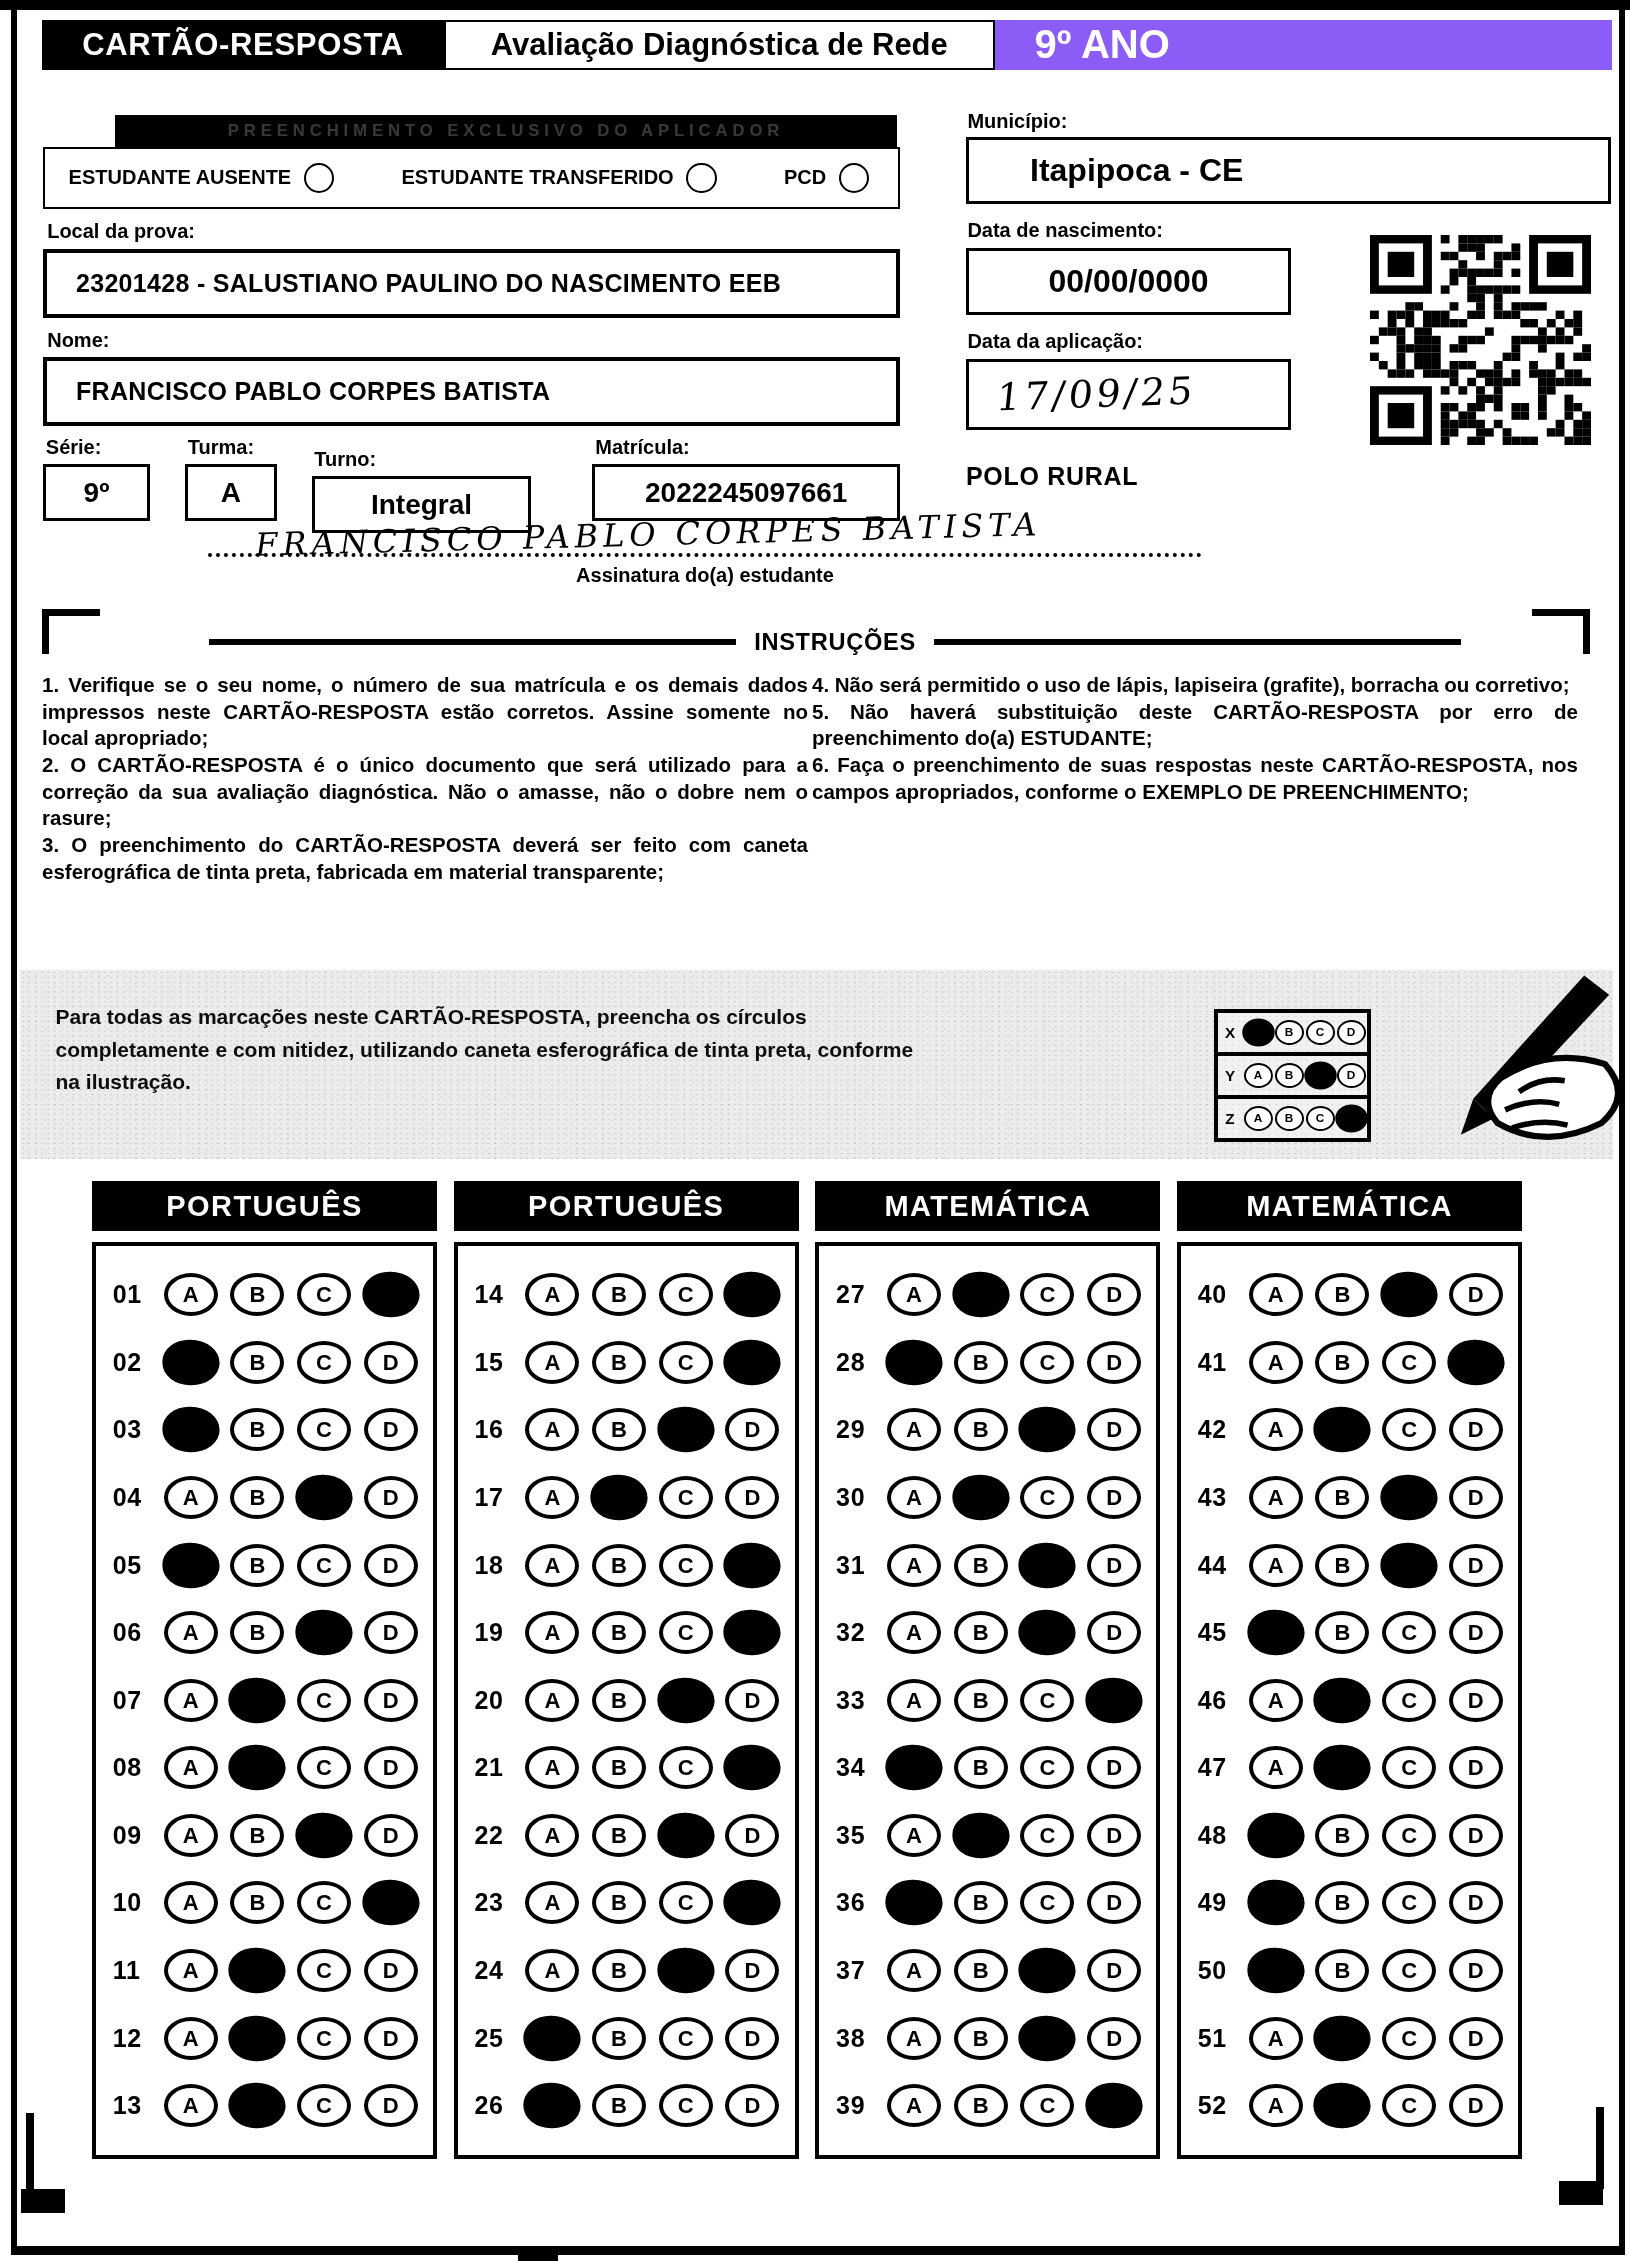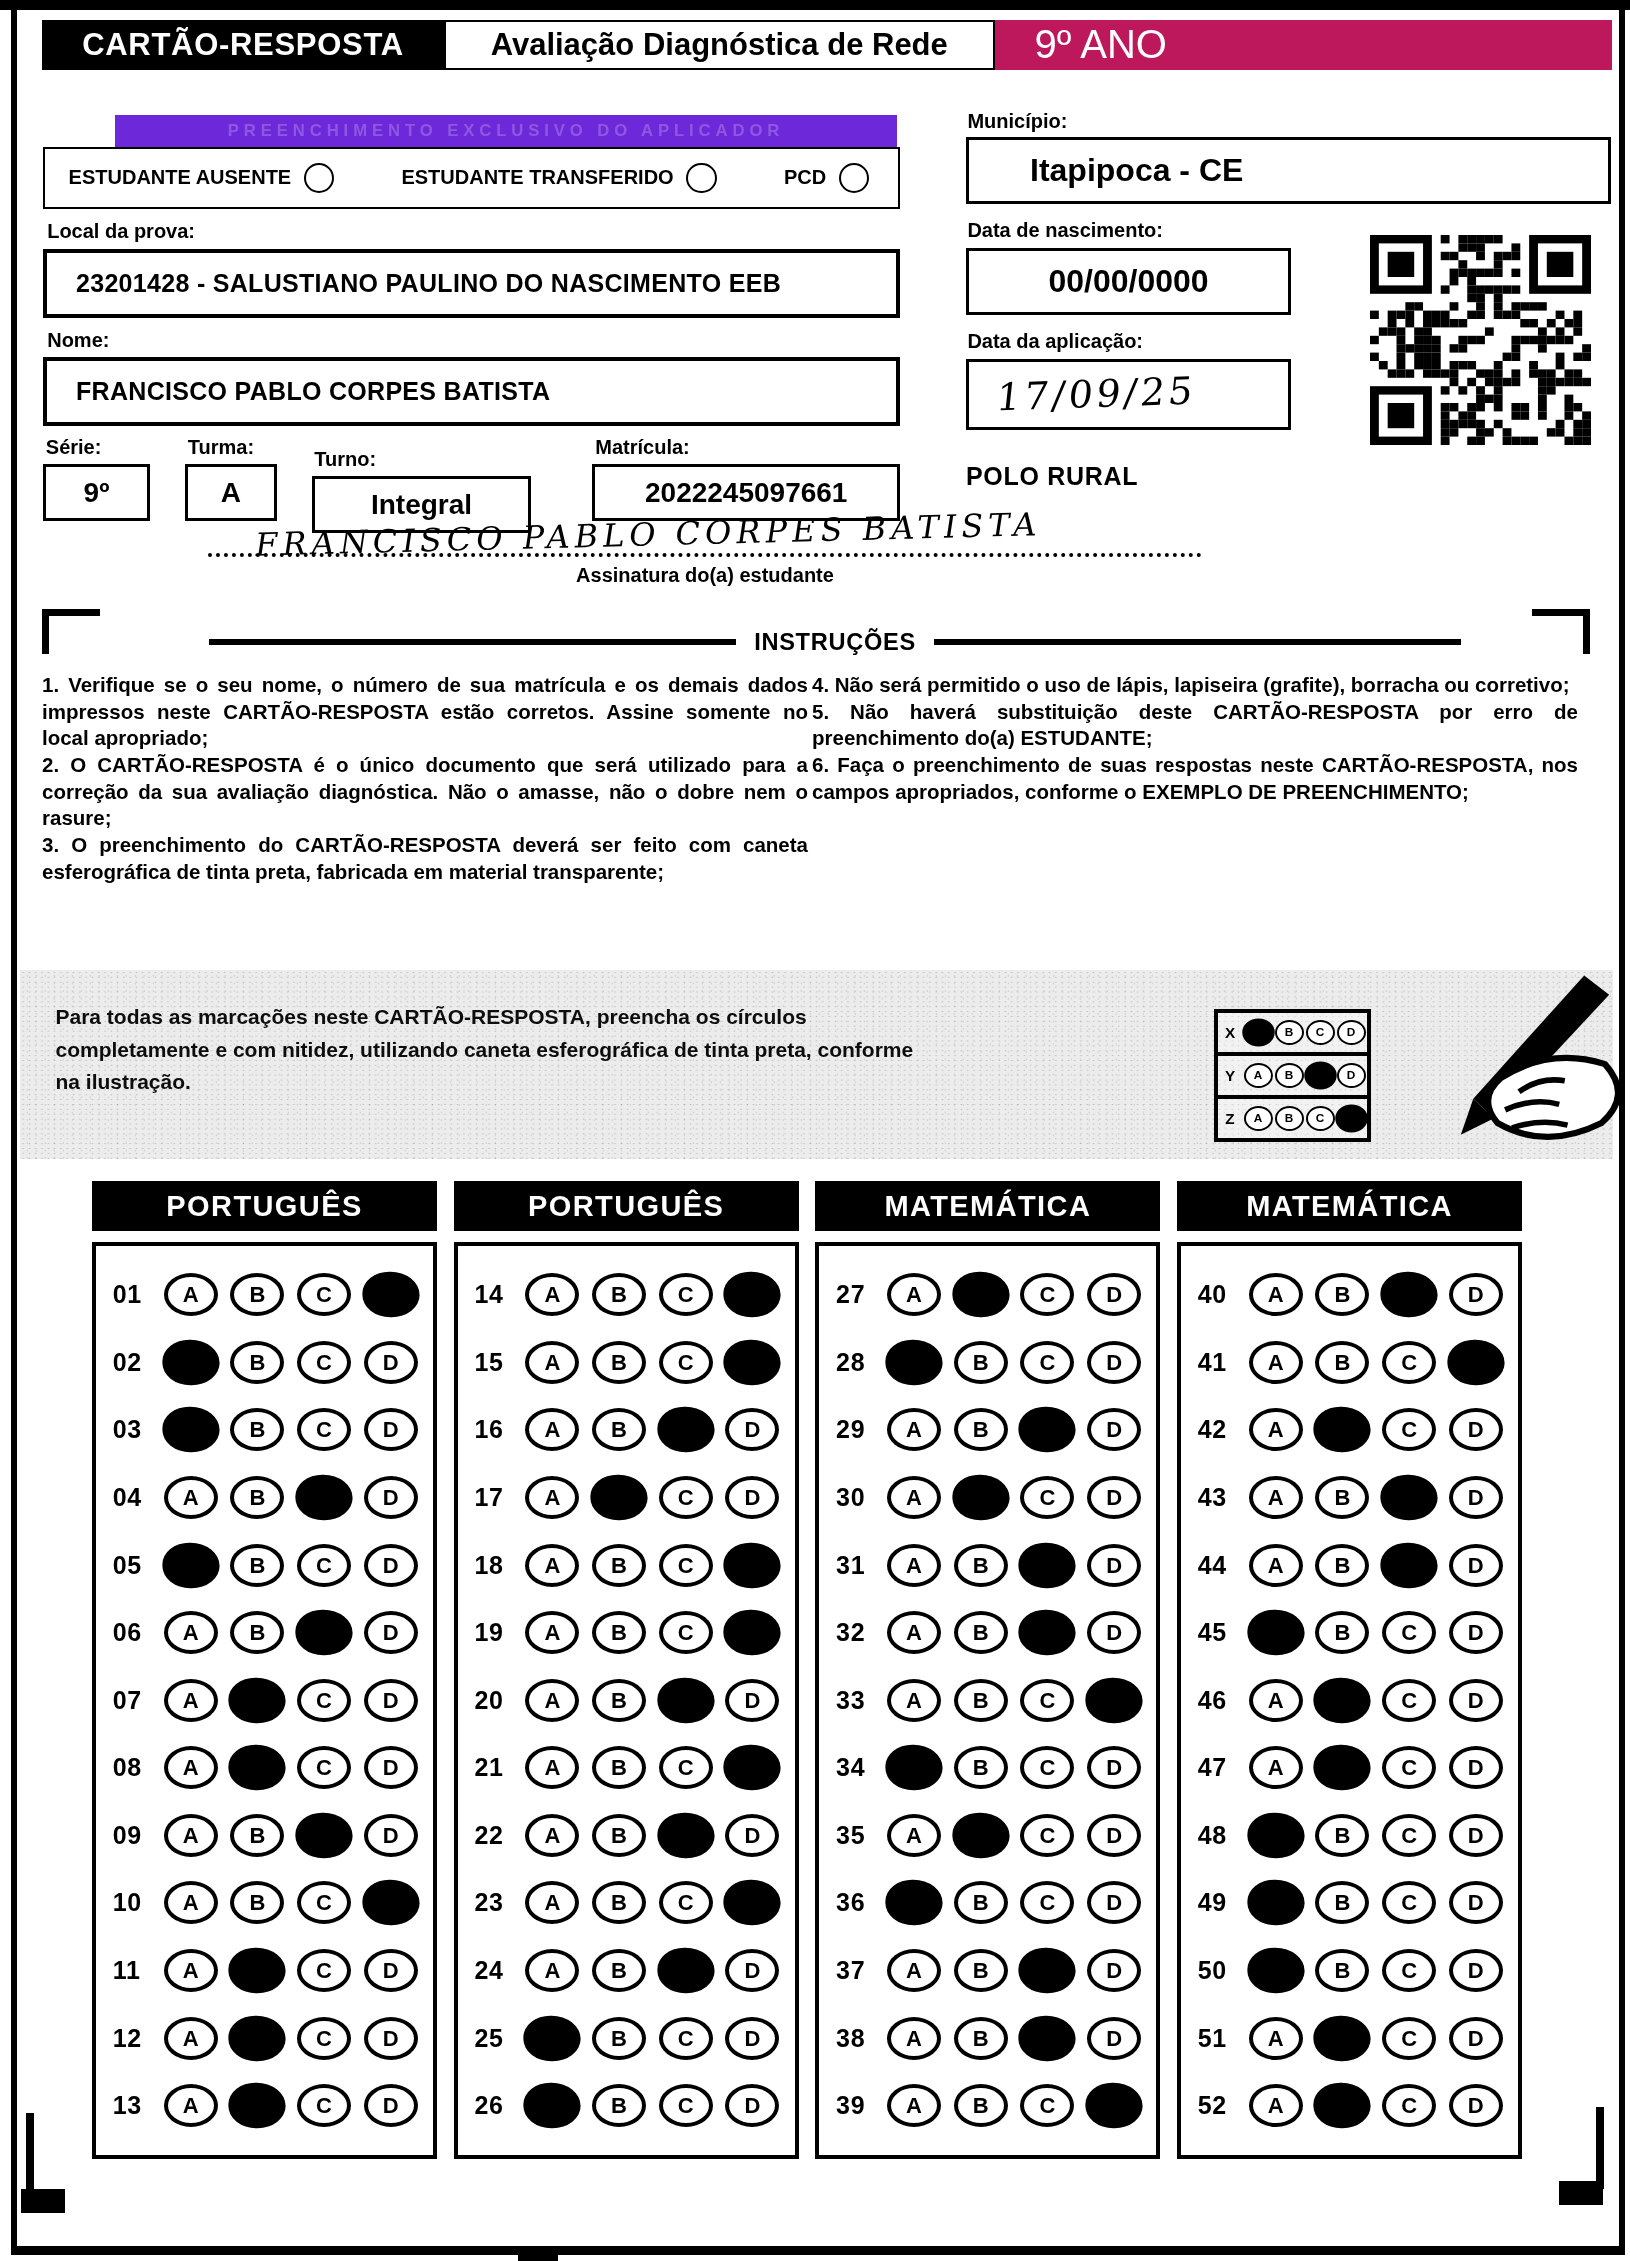--- a/index.html
+++ b/index.html
@@ -8,26 +8,26 @@
   .top-strip{position:absolute;left:0;top:0;width:100%;height:9.7px;background:#000;}
   .sheet-border{position:absolute;left:11px;top:9.7px;right:5.6px;bottom:5.6px;
         border:0 solid #000;border-left-width:6.3px;border-right-width:6.3px;border-bottom-width:9.7px;pointer-events:none;}
 
   
   .header{position:absolute;left:42px;top:19.5px;right:19.5px;height:50px;display:flex;}
   .hdr-card{width:402px;background:#000;color:#fff;display:flex;align-items:center;justify-content:center;
         font-size:31px;font-weight:bold;letter-spacing:0.7px;}
   .hdr-title{flex:1;background:#fff;border:2.8px solid #000;display:flex;align-items:center;justify-content:center;
         font-size:31px;font-weight:bold;}
-  .hdr-grade{width:617px;background:#be185d;color:#fff;display:flex;align-items:center;
-        padding-left:40px;font-size:40px;font-weight:normal;box-sizing:border-box;}
+  .hdr-grade{width:617px;background:#8b5cf6;color:#fff;display:flex;align-items:center;
+        padding-left:40px;font-size:40px;font-weight:bold;box-sizing:border-box;}
 
   
   .left-col{position:absolute;left:43px;top:115px;width:857px;}
-  .aplicador-bar{margin-left:72px;width:782px;height:32px;background:#6d28d9;display:flex;align-items:center;
+  .aplicador-bar{margin-left:72px;width:782px;height:32px;background:#000000;display:flex;align-items:center;
         justify-content:center;color:rgba(255,255,255,0.22);font-size:16.7px;font-weight:bold;letter-spacing:4.9px;}
   .status-box{border:2.8px solid #000;height:58px;display:flex;align-items:center;justify-content:space-between;
         padding:0 29px 0 23.6px;font-size:20px;font-weight:bold;}
   .status-item{display:flex;align-items:center;gap:12.5px;}
   .status-circle{width:26.4px;height:26.4px;border:2.8px solid #000;border-radius:50%;background:#fff;}
   .fld-label{font-size:20px;font-weight:bold;margin:11px 0 5.6px 4.2px;}
   .big-box{border:4.2px solid #000;height:61px;display:flex;align-items:center;padding-left:29px;
         font-size:25px;font-weight:bold;letter-spacing:0.3px;}
   .small-row{display:flex;margin-top:9.7px;}
   .sf{display:flex;flex-direction:column;}

